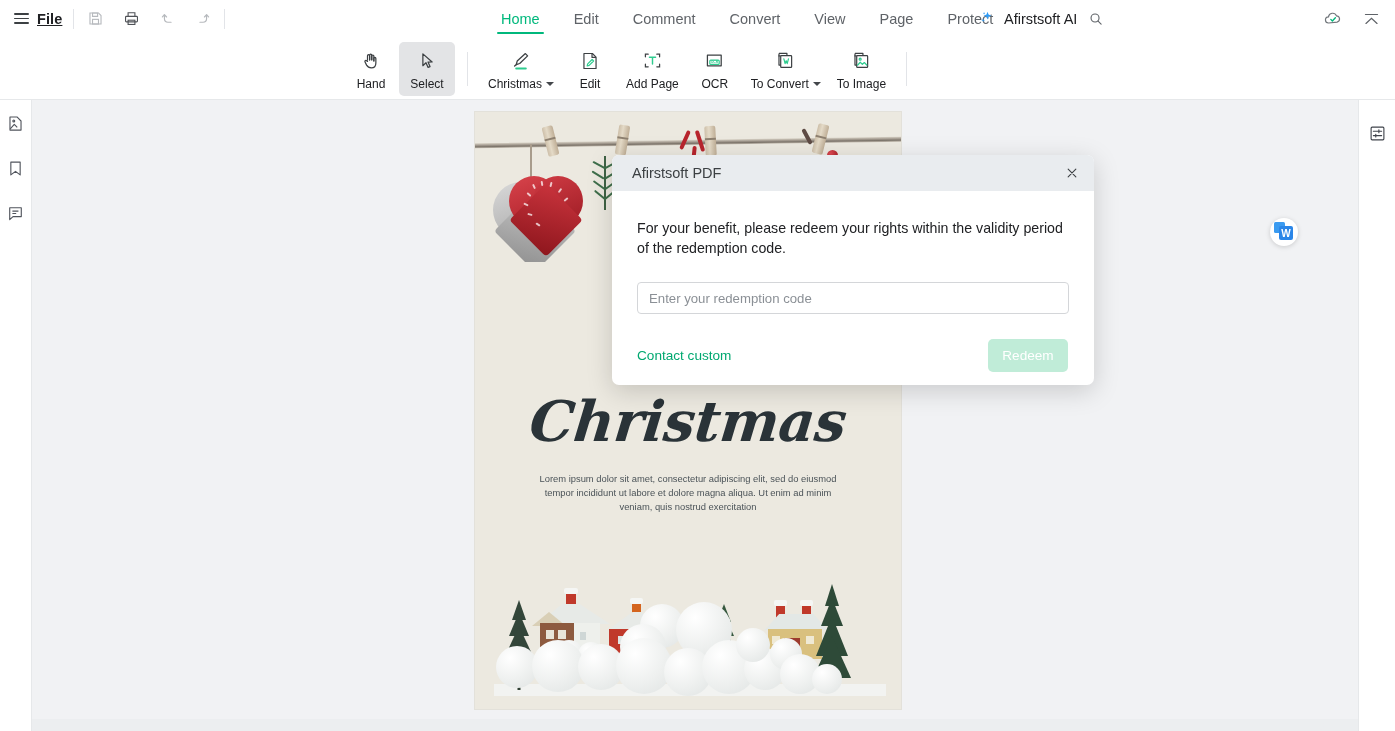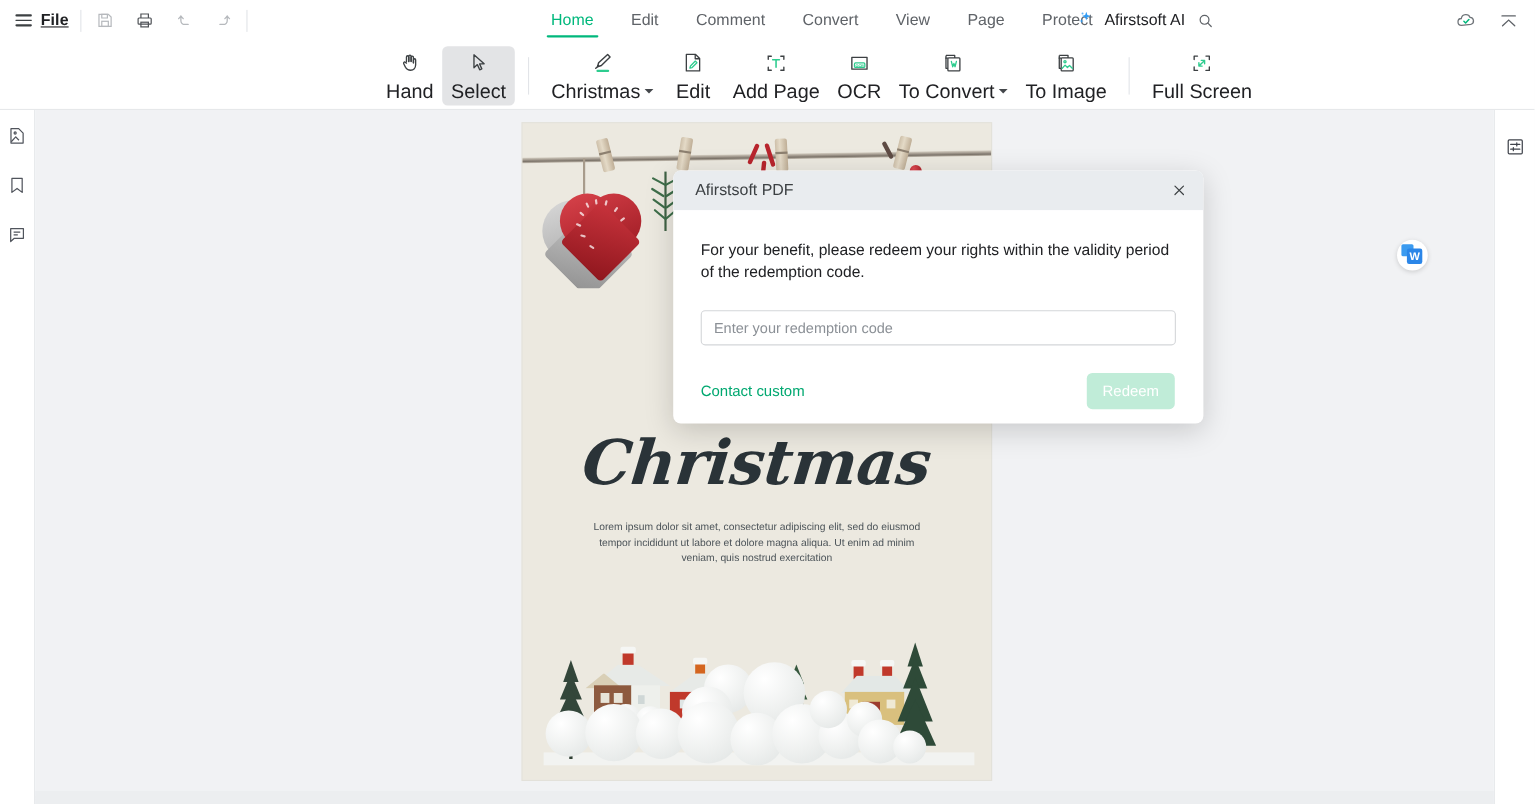--- a/index.html
+++ b/index.html
@@ -63,21 +63,21 @@
   }
   .ribbon-inner { display: flex; align-items: center; margin-left: 343px; }
   .tool {
     display: flex; flex-direction: column; align-items: center; justify-content: center;
     min-width: 56px; height: 54px; padding: 3px 8px 2px;
     border-radius: 5px; cursor: pointer; gap: 3px;
   }
   .tool.active { background: #e3e4e6; }
   .tool .ticon { height: 26px; display: flex; align-items: center; justify-content: center; }
   .tool .tlabel {
-    font-size: 18px; color: #202124; white-space: nowrap;
+    font-size: 12px; color: #202124; white-space: nowrap;
     display: flex; align-items: center; gap: 4px;
   }
   .caret { width: 0; height: 0; border-left: 4px solid transparent; border-right: 4px solid transparent; border-top: 4.5px solid #44474b; display: inline-block; }
   .ribdiv { width: 1px; height: 34px; background: #e2e4e8; margin: 0 12px; }
   .sp-hand { margin-left: 0; }
 
   
   .left-rail {
     position: absolute; top: 100px; left: 0;
     width: 32px; height: 631px;
@@ -437,29 +437,20 @@
           <path d="M5.2 4.6v12.2h1.8"></path>
           <circle cx="10.6" cy="10.6" r="1.05" stroke="#2ecc8f"></circle>
           <path d="M7.6 17.2l3.1-3.4 2.2 2.3 2-2 3.1 3.1" stroke="#2ecc8f"></path>
         </svg>
       </span>
       <span class="tlabel">To Image</span>
     </div>
 
     <div class="ribdiv"></div>
 
-    <div class="tool">
-      <span class="ticon">
-        <svg width="23" height="23" viewBox="0 0 24 24" fill="none" stroke-linecap="round" stroke-linejoin="round">
-          <path d="M4.8 8.4V5.2h3.2M19.2 8.4V5.2h-3.2M4.8 15.6v3.2h3.2M19.2 15.6v3.2h-3.2" stroke="#3c4043" stroke-width="1.3"></path>
-          <path d="M9.3 14.7 14.7 9.3M14.7 9.3h-3.1M14.7 9.3v3.1M9.3 14.7h3.1M9.3 14.7v-3.1" stroke="#2ecc8f" stroke-width="1.35"></path>
-        </svg>
-      </span>
-      <span class="tlabel">Full Screen</span>
-    </div>
 
   </div>
 </div>
 
 <div class="left-rail">
   <div class="rail-btn">
     <svg width="19" height="19" viewBox="0 0 22 22" fill="none" stroke="#50545c" stroke-width="1.3" stroke-linejoin="round">
       <path d="M4.6 3.4h8.1l4.7 4.7v10.5H4.6z"></path>
       <circle cx="9" cy="8" r="1.1"></circle>
       <path d="M4.9 17.2 9.6 12l3.4 3.6"></path>

